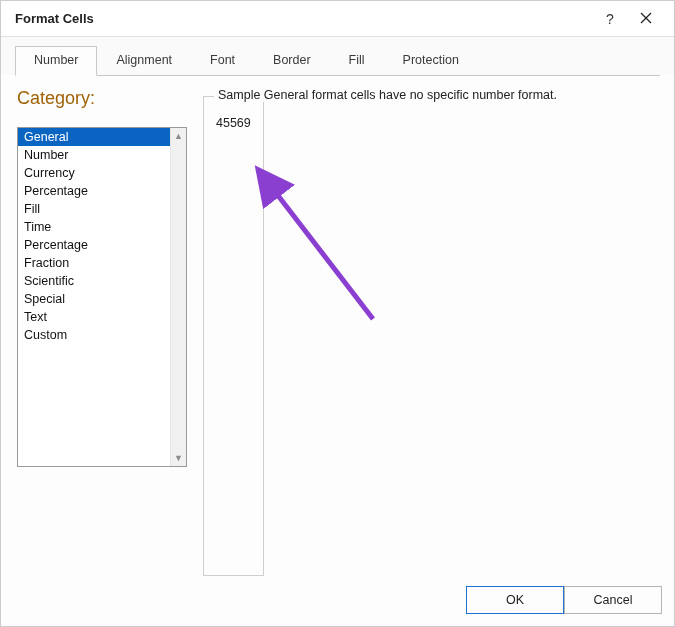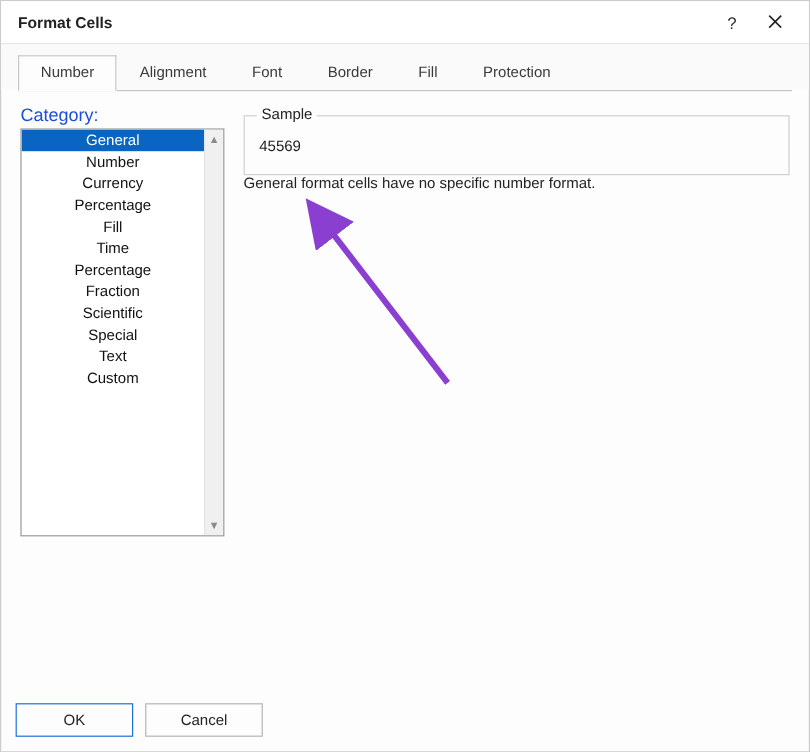--- a/index.html
+++ b/index.html
@@ -31,48 +31,48 @@
     }
     .tab.active {
       background: #fdfdfd; border-color: #c8c8c8; border-bottom: 1px solid #fdfdfd;
     }
     .tabstrip-underline { height: 1px; background: #c8c8c8; margin: 0 14px; }
     
     .body {
       flex: 1; padding: 12px 16px 0 16px; display: flex; gap: 16px;
     }
     .left-col { width: 170px; display: flex; flex-direction: column; }
-    .label { font-size: 15px; color: #1d4ed8; margin-bottom: 2px; }
+    .label { font-size: 18px; color: #a16207; margin-bottom: 18px; }
     .listbox {
       flex: 0 0 340px; height: 340px; border: 1px solid #9a9a9a; background: #fff;
       overflow: hidden; position: relative; display: flex;
     }
     .listbox-items { flex: 1; }
     .list-item {
-      font-size: 12.5px; padding: 1px 6px; color: #111; line-height: 16px; text-align: center;
+      font-size: 12.5px; padding: 1px 6px; color: #111; line-height: 16px;
     }
     .list-item.selected { background: #0a64c2; color: #fff; }
     .listbox-scroll {
       width: 16px; background: #f0f0f0; display: flex; flex-direction: column; justify-content: space-between;
       border-left: 1px solid #e4e4e4;
     }
     .scroll-arrow { height: 16px; display: flex; align-items: center; justify-content: center; color: #8a8a8a; font-size: 9px; }
-    .right-col { flex: 1; display: flex; flex-direction: column; }
+    .right-col { flex: 1; display: flex; }
     .sample-group {
       border: 1px solid #cfcfcf; padding: 16px 12px 14px 12px; position: relative; margin-top: 8px;
     }
     .sample-legend {
       position: absolute; top: -9px; left: 10px; background: #fdfdfd; padding: 0 4px;
       font-size: 12.5px; color: #222;
     }
     .sample-value { font-size: 12.5px; color: #222; }
     .description { font-size: 12.5px; color: #222; }
     
     .footer {
-      padding: 10px 12px 12px 12px; display: flex; gap: 10px;
+      padding: 10px 12px 12px 12px; display: flex; justify-content: flex-end; 
     }
     .btn {
       min-width: 98px; height: 28px; font-size: 12.5px; color: #222;
       background: #fdfdfd; border: 1px solid #b5b5b5; display: flex;
       align-items: center; justify-content: center;
     }
     .btn.primary { border: 1.5px solid #1e6fd6; }
     
     .arrow-overlay {
       position: absolute; inset: 0; pointer-events: none;

